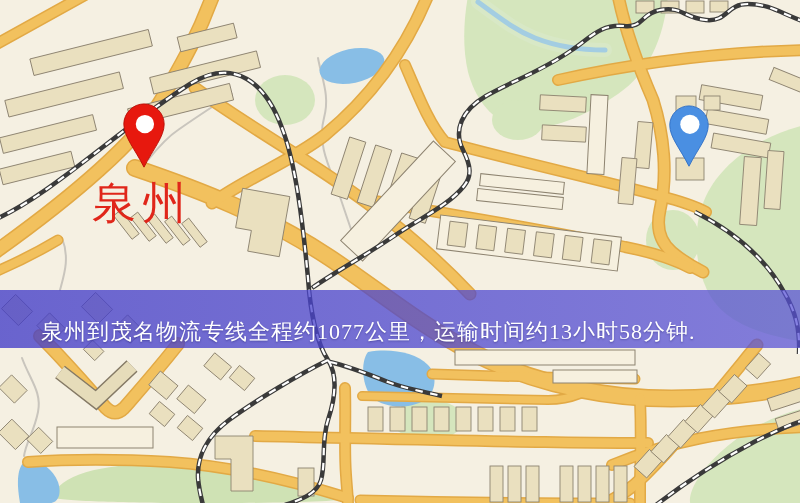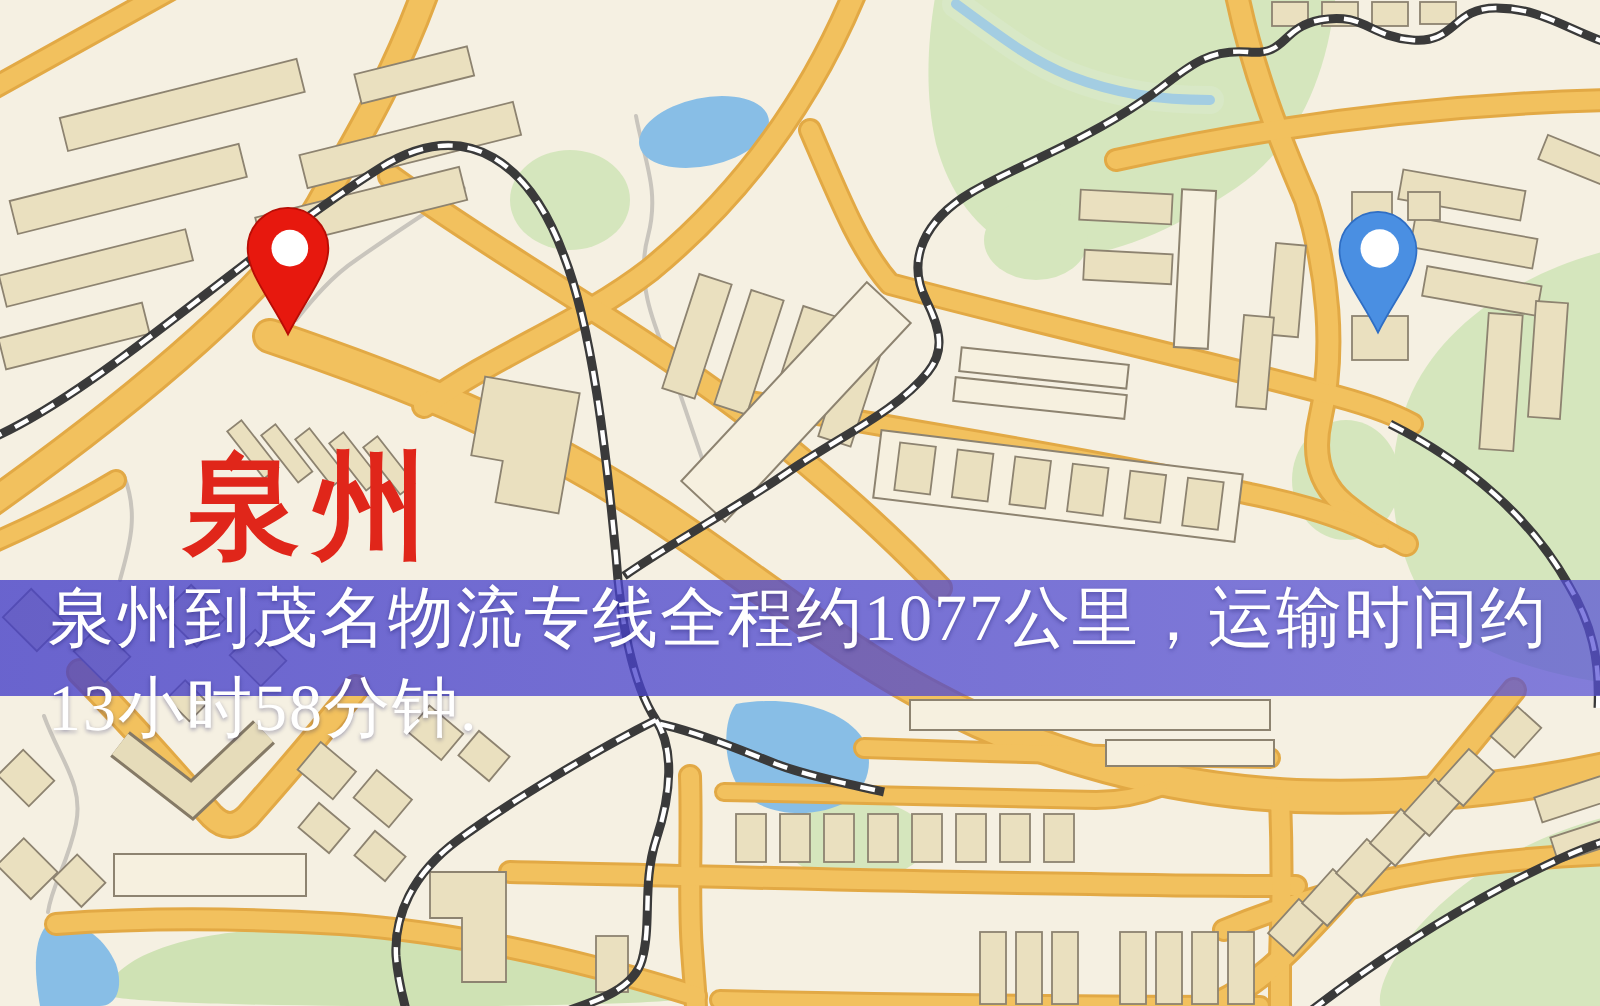--- a/index.html
+++ b/index.html
@@ -1,28 +1,28 @@
 <!DOCTYPE html>
 <html><head>
 <meta charset="utf-8">
 <style>
   html,body{margin:0;padding:0;background:#222;}
   .stage{position:relative;width:800px;height:503px;overflow:hidden;
          font-family:"Liberation Sans","DejaVu Sans",sans-serif;background:#f5f0e2;}
   .stage svg.map{position:absolute;left:0;top:0;width:800px;height:503px;display:block;}
   .pin{position:absolute;}
   .pin svg{display:block;}
-  .city-label{position:absolute;font-weight:700;font-size:58px;line-height:1;
-              letter-spacing:6px;white-space:nowrap;margin-top:44px;}
+  .city-label{position:absolute;font-weight:400;font-size:44px;line-height:1;
+              letter-spacing:6px;white-space:nowrap;}
   .label-q{left:92px;top:181px;color:#e0261a;}
   .label-m{left:636px;top:177px;color:#2a1fd4;}
   .banner{position:absolute;left:0;top:290px;width:800px;height:58px;
           background:linear-gradient(90deg,rgba(66,60,200,0.78),rgba(86,80,214,0.72));
           display:flex;align-items:center;}
-  .banner span{color:#fff;font-size:33px;padding-left:24px;letter-spacing:1px;
+  .banner span{color:#fff;font-size:22px;padding-left:41px;letter-spacing:1px;
                text-shadow:0 1px 2px rgba(10,10,80,.35);
                font-family:"Liberation Serif","DejaVu Serif",serif;margin-top:25px;}
   .casing use{stroke:#e2a945;fill:none;stroke-linecap:round;stroke-linejoin:round;}
   .roadfill use{stroke:#f2c15e;fill:none;stroke-linecap:round;stroke-linejoin:round;}
   .railbase use{stroke:#3a3a3a;fill:none;stroke-width:4.5;stroke-linecap:butt;}
   .raildash use{stroke:#ffffff;fill:none;stroke-width:2.2;stroke-dasharray:7.5 7.5;}
   .bld{fill:#eae0bf;stroke:#8d8370;stroke-width:.9;}
   .bldh{fill:#f6f0df;stroke:#8d8370;stroke-width:1;}
   .park{fill:#d5e6bd;}
   .park2{fill:#cfe2b4;}

